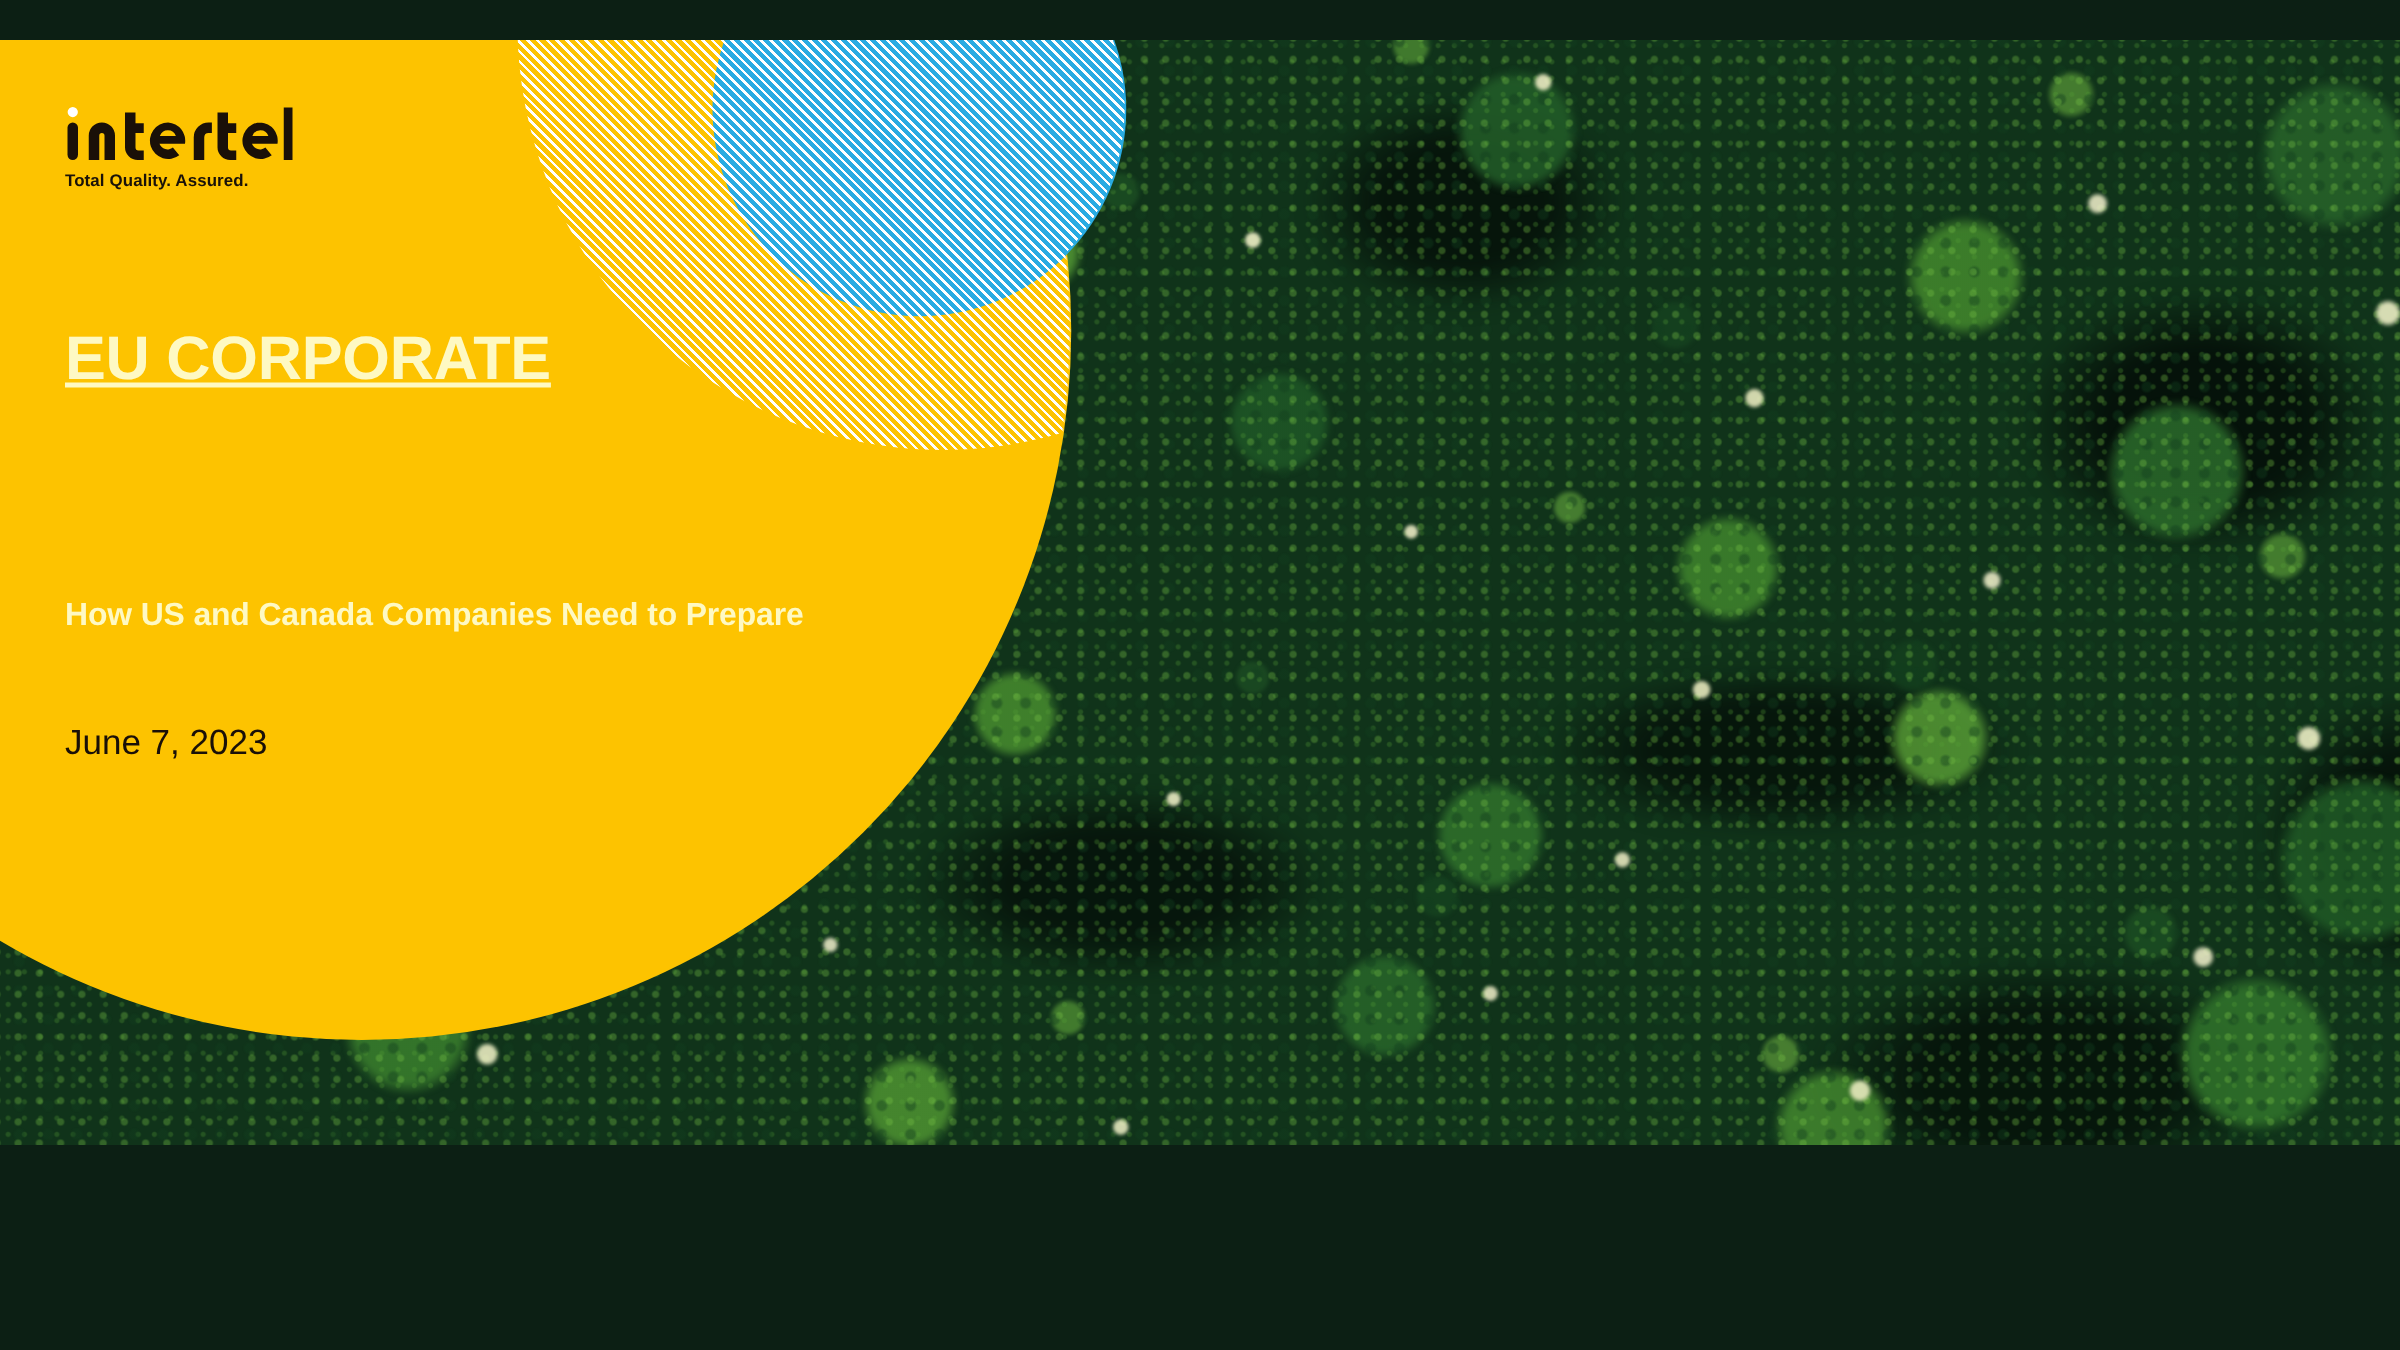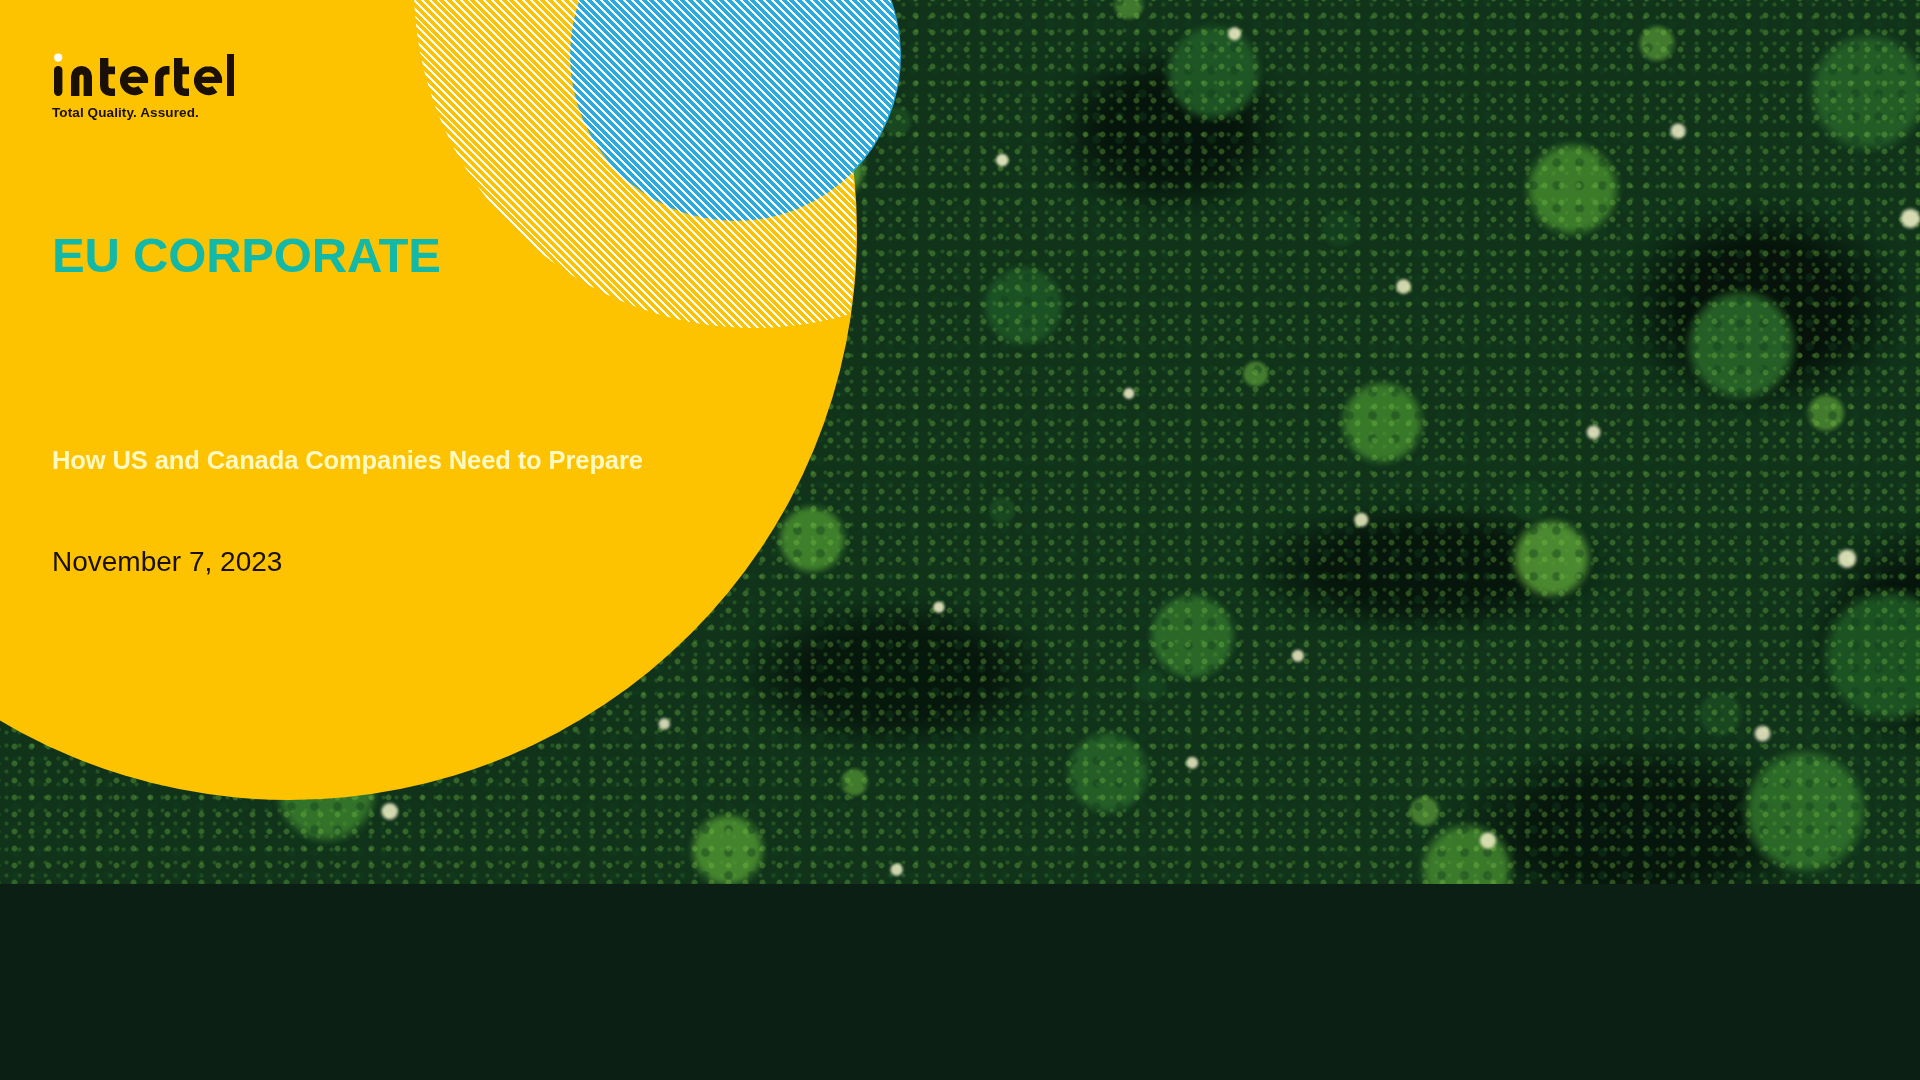--- a/index.html
+++ b/index.html
@@ -8,20 +8,21 @@
     width:1920px; height:1080px;
     overflow:hidden;
     background:#0c1f14;
     font-family:"Liberation Sans", sans-serif;
   }
 
   #slide {
     position:relative;
     width:1920px; height:884px;
     overflow:hidden;
+    margin-top:32px;
   }
 
   
   .photo {
     position:absolute; inset:0;
     background-color:#0d2a16;
   }
 
   
   .photo-base {
@@ -217,22 +218,23 @@
 
   
   .title {
     position:absolute;
     left:52px; top:228px;
     width:760px;
     font-size:49px;
     font-weight:700;
     line-height:1.115;
     letter-spacing:-0.2px;
-    color:#14b8a6;
+    color:#fef9c3;
     text-transform:uppercase;
+    text-decoration:underline;
   }
   .title .ln { display:block; white-space:nowrap; }
 
   
   .subtitle {
     position:absolute;
     left:52px; top:446px;
     font-size:25.5px;
     font-weight:700;
     color:#fef9c3;
@@ -298,16 +300,16 @@
       </svg>
       <div class="logo-tag">Total Quality. Assured.</div>
     </div>
 
     <h1 class="title">
       <span class="ln">EU CORPORATE</span>
     </h1>
 
     <div class="subtitle">How US and Canada Companies Need to Prepare</div>
 
-    <div class="date">November 7, 2023</div>
+    <div class="date">June 7, 2023</div>
 
   </div>
 </div>
 
 </body></html>

